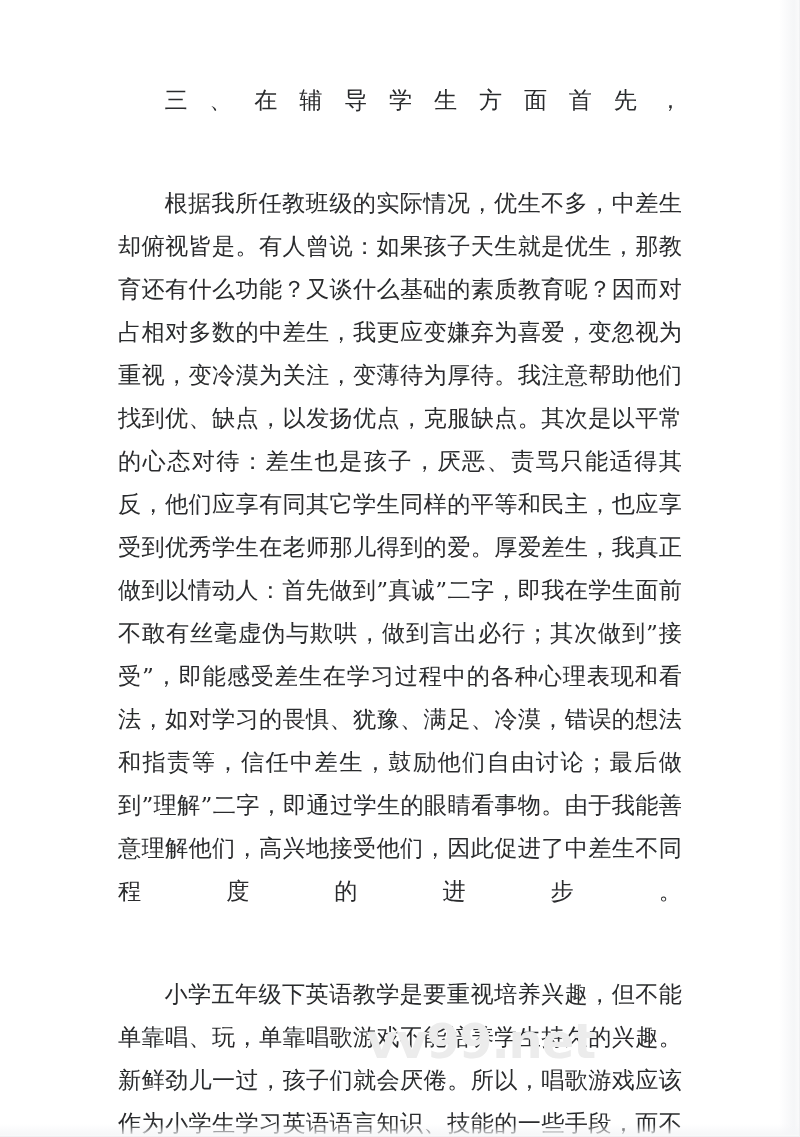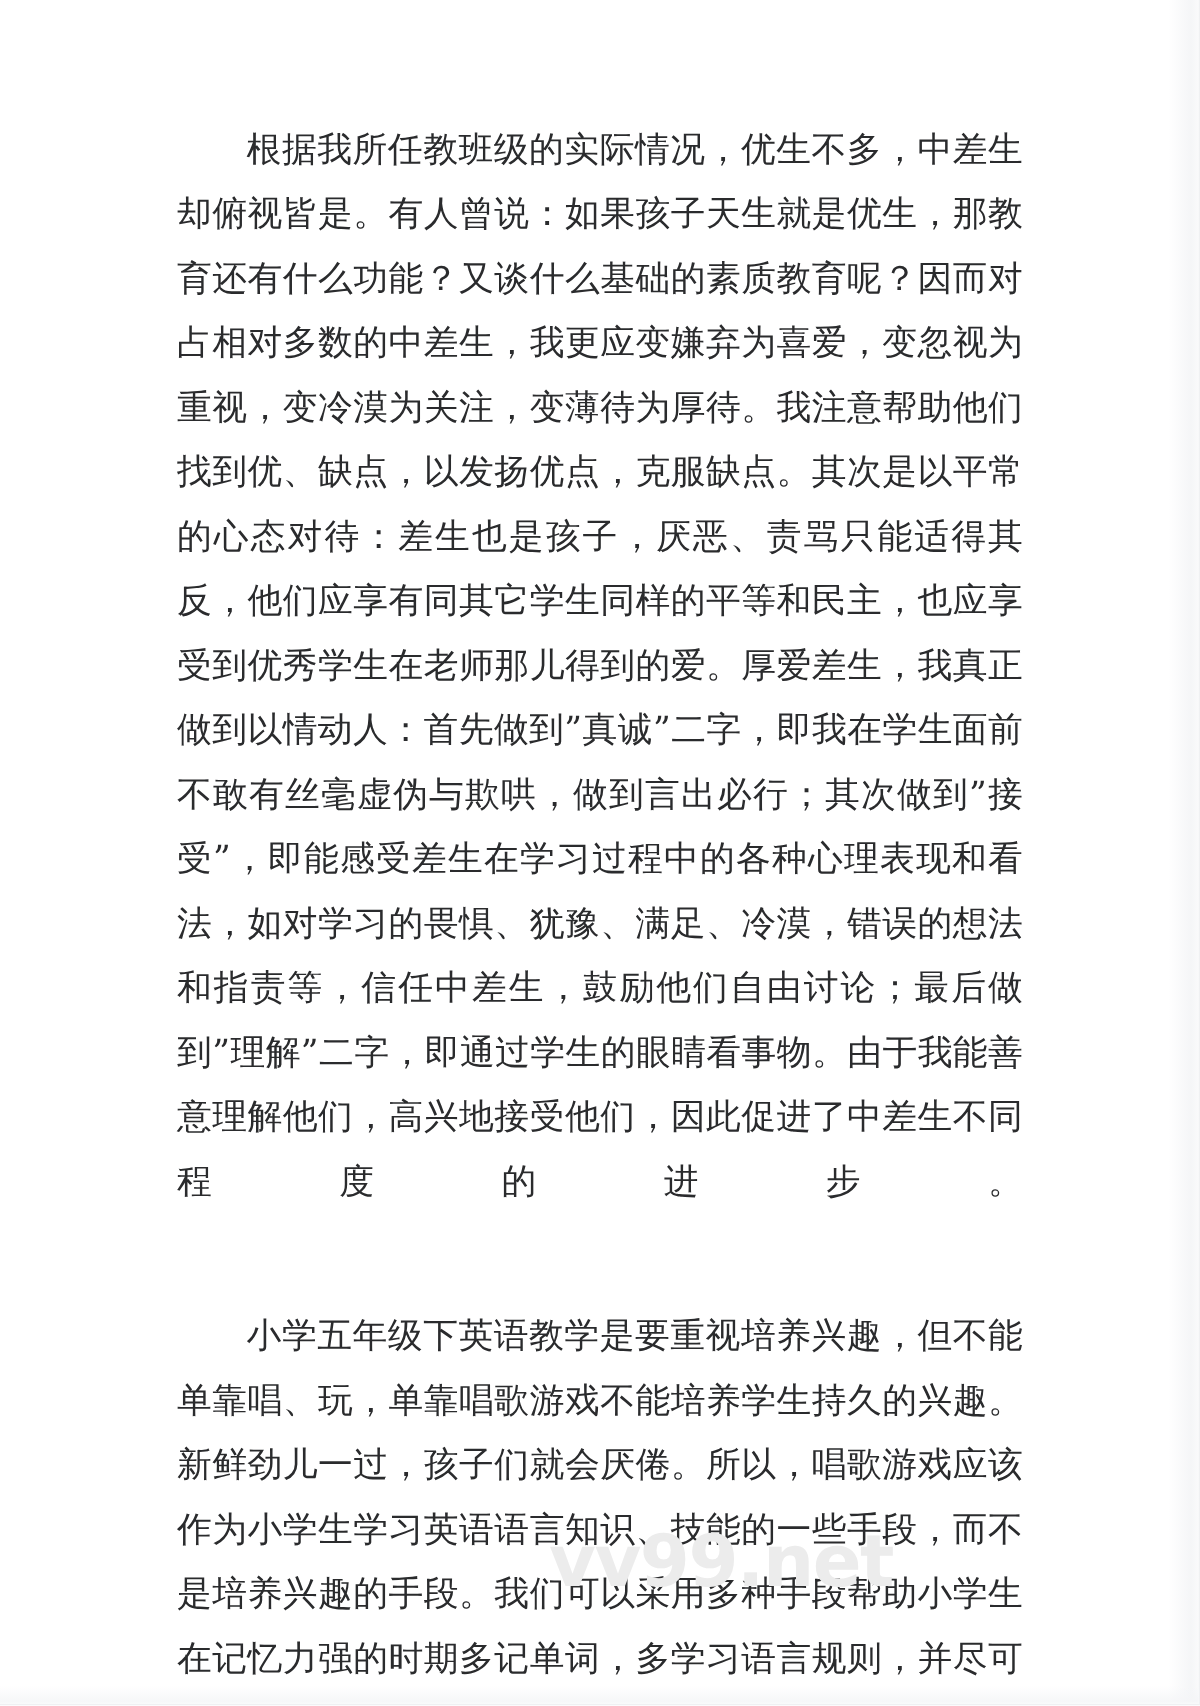--- a/index.html
+++ b/index.html
@@ -90,20 +90,21 @@
     text-align: center;
   }
 </style>
 </head>
 <body>
 
 <div class="page">
 
   <div class="doc-body">
 
+    <p class="para heading-line">三、在辅导学生方面首先，</p>
 
     <p class="para">根据我所任教班级的实际情况，优生不多，中差生却俯视皆是。有人曾说：如果孩子天生就是优生，那教育还有什么功能？又谈什么基础的素质教育呢？因而对占相对多数的中差生，我更应变嫌弃为喜爱，变忽视为重视，变冷漠为关注，变薄待为厚待。我注意帮助他们找到优、缺点，以发扬优点，克服缺点。其次是以平常的心态对待：差生也是孩子，厌恶、责骂只能适得其反，他们应享有同其它学生同样的平等和民主，也应享受到优秀学生在老师那儿得到的爱。厚爱差生，我真正做到以情动人：首先做到”真诚”二字，即我在学生面前不敢有丝毫虚伪与欺哄，做到言出必行；其次做到”接受”，即能感受差生在学习过程中的各种心理表现和看法，如对学习的畏惧、犹豫、满足、冷漠，错误的想法和指责等，信任中差生，鼓励他们自由讨论；最后做到”理解”二字，即通过学生的眼睛看事物。由于我能善意理解他们，高兴地接受他们，因此促进了中差生不同程度的进步。</p>
 
     <p class="para">小学五年级下英语教学是要重视培养兴趣，但不能单靠唱、玩，单靠唱歌游戏不能培养学生持久的兴趣。新鲜劲儿一过，孩子们就会厌倦。所以，唱歌游戏应该作为小学生学习英语语言知识、技能的一些手段，而不是培养兴趣的手段。我们可以采用多种手段帮助小学生在记忆力强的时期多记单词，多学习语言规则，并尽可能多创造模仿的机会，提高学生的语音和语调。在英语学习中，听、说、读、写、译五种能力是可以互补的。真正做</p>
 
   </div>
 
   <div class="watermark">vv99.net</div>
 
   <div class="scan-edge-right"></div>

